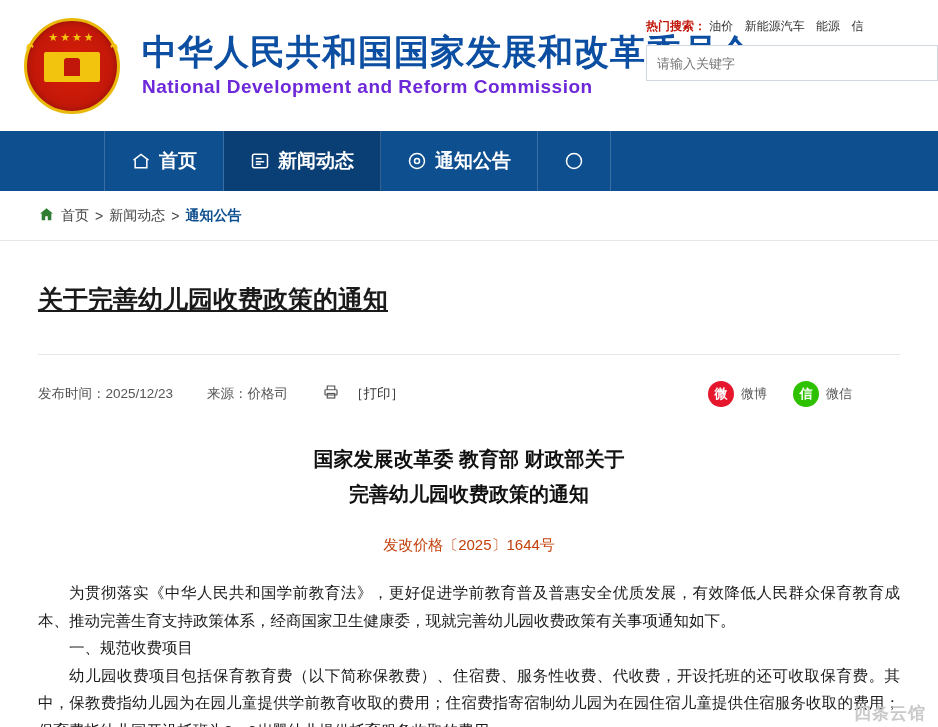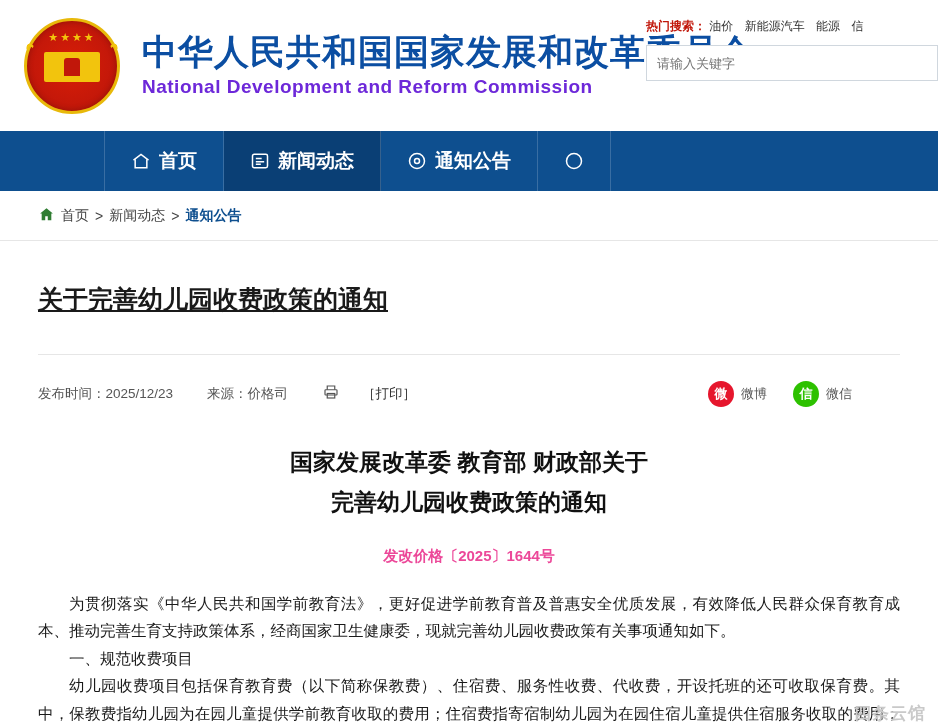--- a/index.html
+++ b/index.html
@@ -182,51 +182,50 @@
   .meta {
     display: flex;
     align-items: center;
     padding: 28px 0 22px;
     font-size: 13.5px;
     color: #555;
     position: relative;
     text-align: right;
   }
   .meta .m { margin-right: 34px; white-space: nowrap; }
-  .meta .print { display: flex; align-items: center; gap: 22px; color: #333; }
+  .meta .print { display: flex; align-items: center; gap: 10px; color: #333; }
   .share {
     position: absolute;
     right: 48px;
     display: flex;
     align-items: center;
     gap: 26px;
   }
   .share .it { display: flex; align-items: center; gap: 7px; font-size: 13px; color: #555; }
   .badge {
     width: 26px; height: 26px; border-radius: 50%;
     display: flex; align-items: center; justify-content: center;
     color: #fff; font-size: 13px; font-weight: bold;
   }
   .badge.weibo { background: #e6162d; }
   .badge.weixin { background: #2dc100; }
 
   .doc-head {
     text-align: center;
-    font-size: 23px;
+    font-size: 20px;
     font-weight: bold;
     color: #111;
     line-height: 1.75;
     margin-top: 16px;
   }
   .doc-no {
     text-align: center;
     font-size: 15px;
-    color: #ec4899;
+    color: #c2410c;
     margin-top: 24px;
-    font-weight: bold;
   }
   .body-text {
     margin-top: 24px;
     font-size: 15.5px;
     line-height: 1.78;
     color: #1a1a1a;
     text-align: justify;
   }
   .body-text p { text-indent: 2em; }
   .body-text p.noindent { text-indent: 0; }

